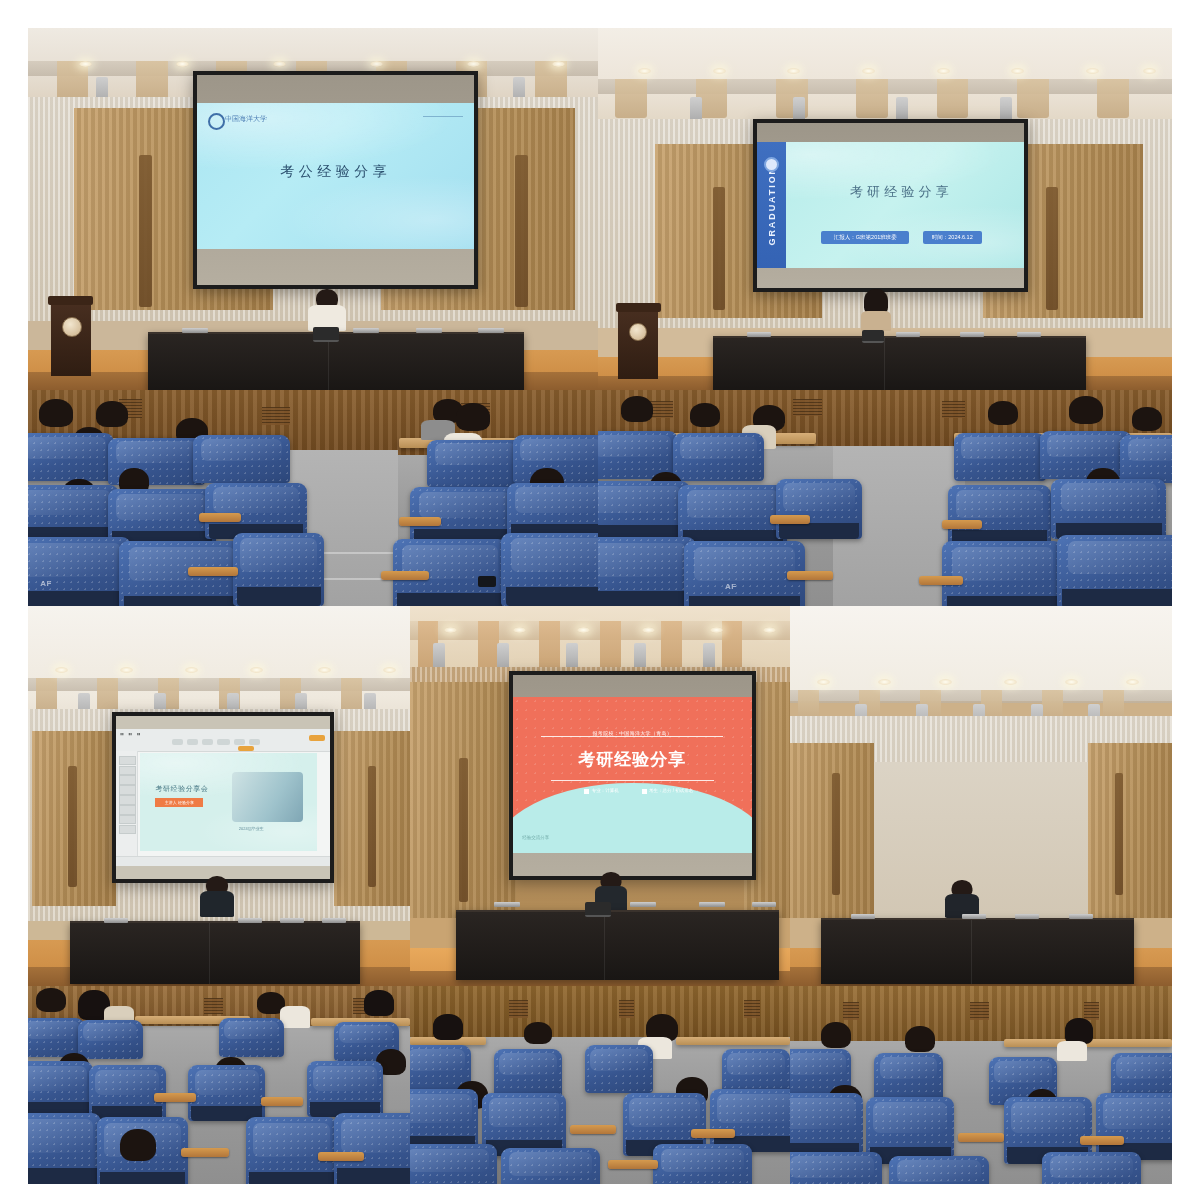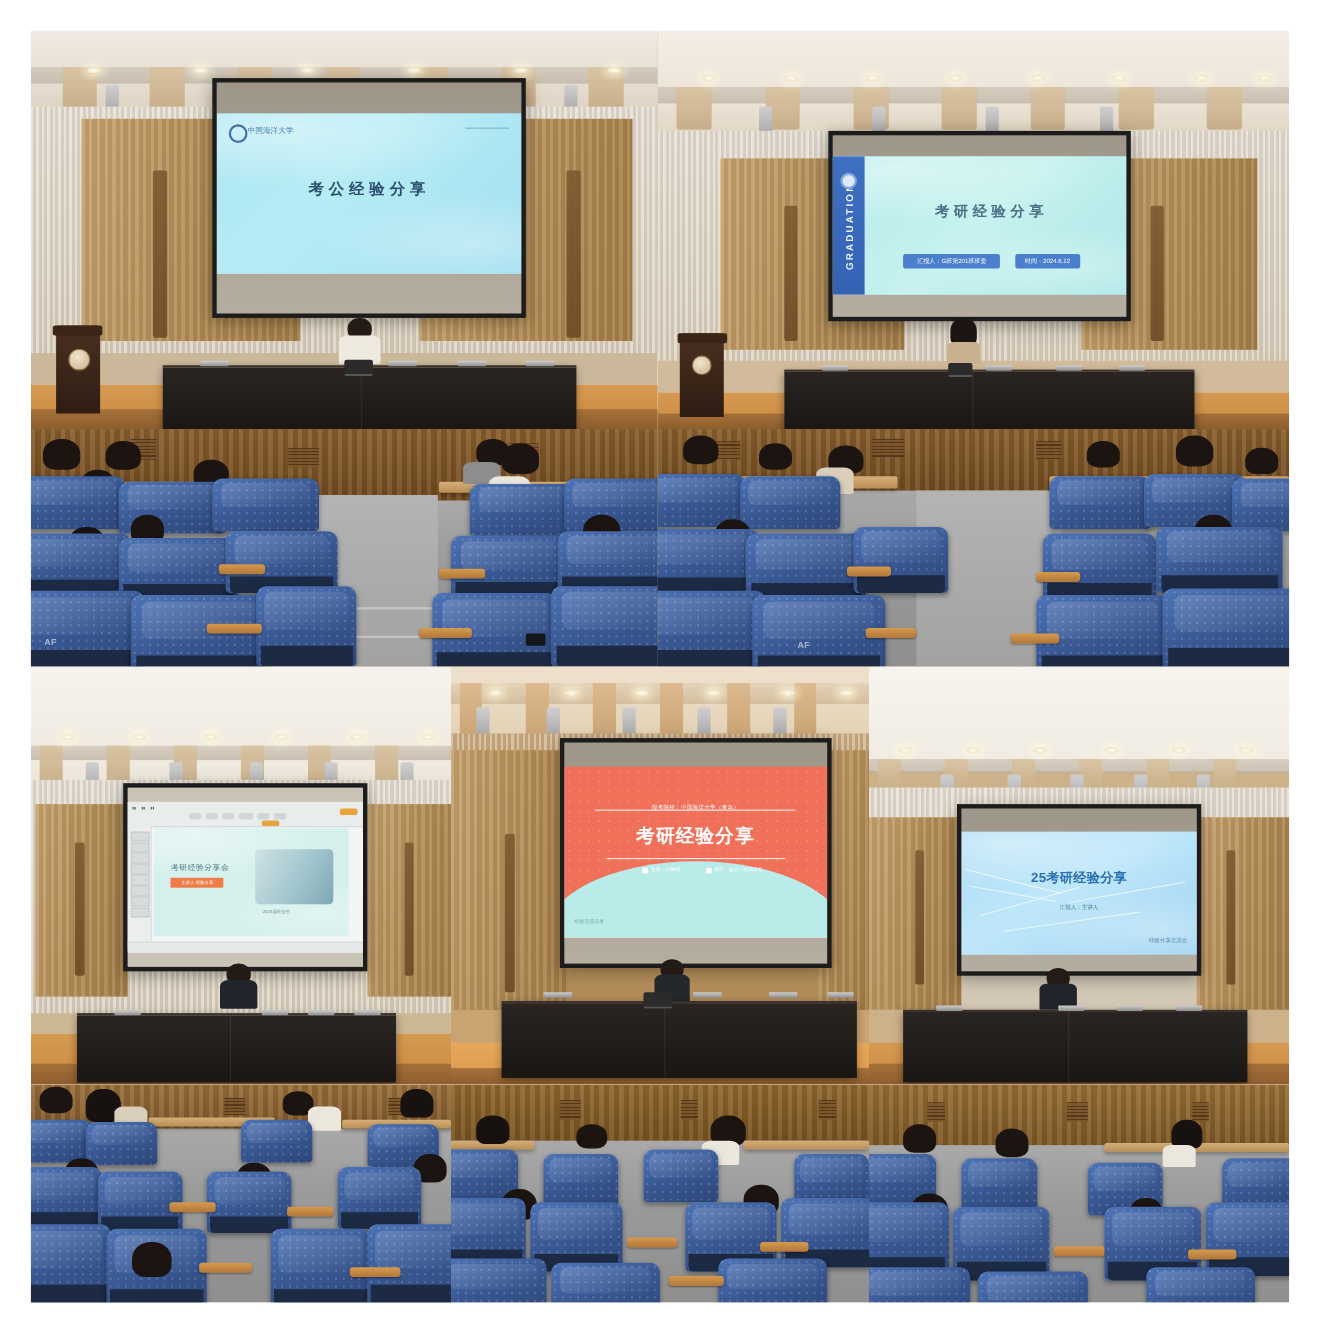--- a/index.html
+++ b/index.html
@@ -83,21 +83,21 @@
     overflow:hidden;
   }
   
   .slide-cyan{background:linear-gradient(135deg,#abe6f2,#b6ecf5 40%,#a2dff0);}
   .slide-mint{background:linear-gradient(135deg,#b5ecea,#c6f2ef 50%,#abe7e6);}
   .slide-orange{background:#f0705a;}
   .slide-blue{background:linear-gradient(150deg,#a9dcf5,#bfe7fa 45%,#9fd4f2);}
   .slide-title{
     position:absolute;width:100%;text-align:center;
     color:#2b4f6e;letter-spacing:.32em;
-    font-weight:700;white-space:nowrap;
+    font-weight:400;white-space:nowrap;
   }
   .slide-wave{
     position:absolute;left:0;top:0;width:100%;height:100%;
     background:
       radial-gradient(ellipse 120% 60% at 20% 10%,rgba(255,255,255,.45),rgba(255,255,255,0) 60%),
       radial-gradient(ellipse 90% 50% at 85% 80%,rgba(255,255,255,.3),rgba(255,255,255,0) 60%);
     pointer-events:none;
   }
   .logo-dot{
     position:absolute;border:2px solid #3f6fa8;border-radius:50%;
@@ -798,35 +798,20 @@
           <div class="wall-fabric" style="top:29%;height:12%;"></div>
           <div class="wood-panel" style="left:0%;top:36%;width:22%;height:46%;">
               <div class="wood-grain"></div>
             </div>
           <div class="wood-panel" style="left:78%;top:36%;width:22%;height:46%;">
               <div class="wood-grain"></div>
             </div>
           <div class="pillar-dark" style="left:11%;top:44%;height:32%;"></div>
           <div class="pillar-dark" style="left:85%;top:44%;height:32%;"></div>
 
-          <div class="screen-frame" style="left:21%;top:33%;width:58%;height:41%;">
-            <div class="screen-surface">
-              <div class="slide slide-blue" style="top:14%;height:76%;">
-                <div class="slide-wave"></div>
-                <div class="line-art" style="left:2%;top:30%;width:42%;transform:rotate(14deg);"></div>
-                <div class="line-art" style="left:3%;top:44%;width:38%;transform:rotate(10deg);"></div>
-                <div class="line-art" style="left:46%;top:57%;width:50%;transform:rotate(-10deg);"></div>
-                <div class="line-art" style="left:8%;top:68%;width:44%;transform:rotate(-16deg);"></div>
-                <div class="line-art" style="left:18%;top:80%;width:58%;transform:rotate(-8deg);"></div>
-                <div class="slide-title" style="top:30%;font-size:12px;color:#2a6fb5;letter-spacing:.02em;font-weight:700;">25考研经验分享</div>
-                <div class="slide-sub" style="left:0;top:58%;width:100%;text-align:center;font-size:5px;color:#4f7c9c;">汇报人：主讲人</div>
-                <div class="slide-sub" style="right:4%;bottom:9%;font-size:5px;color:#5a89ab;">经验分享交流会</div>
-              </div>
-            </div>
-          </div>
 
           <div class="stage-floor" style="height:10%;"></div>
           <div class="stage-front" style="height:5%;"></div>
 
           <div class="person" style="left:40%;top:72%;width:10%;height:17%;">
             <div class="head" style="top:0;width:21px;height:18px;"></div>
             <div class="torso" style="top:14px;width:34px;height:24px;background:#21252b;"></div>
           </div>
 
           <div class="table" style="left:8%;top:82%;width:82%;height:17%;">

